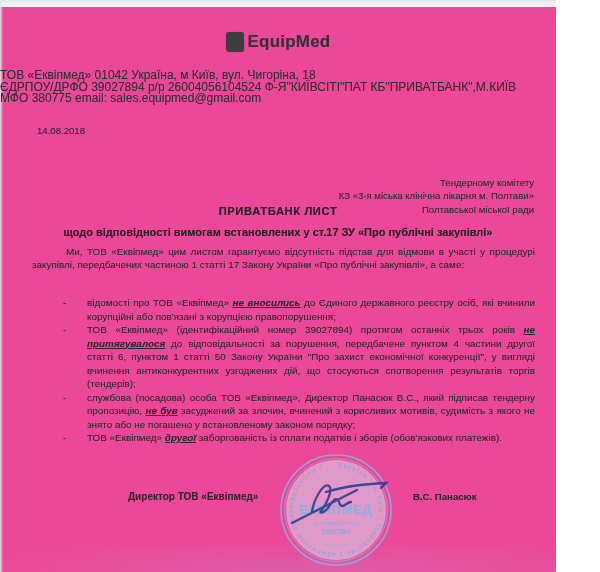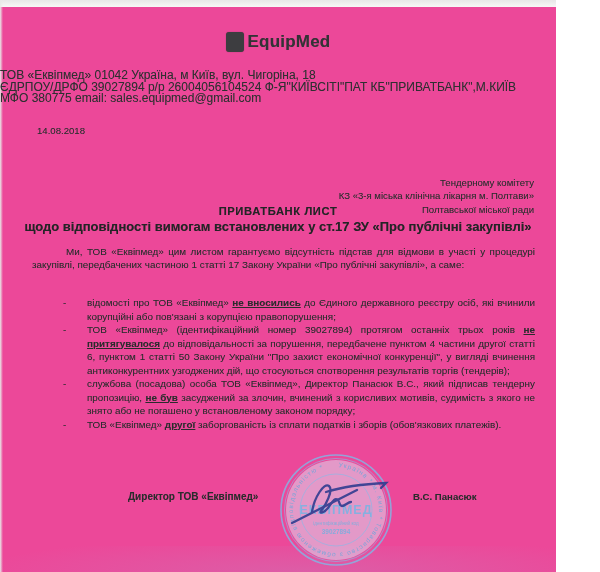--- a/index.html
+++ b/index.html
@@ -48,38 +48,38 @@
   .recipient {
     position:absolute; right:22px; top:129px; text-align:right;
     font-size:9.6px; line-height:13.4px; color:#2c2c2e;
     text-shadow:0 0 .4px rgba(70,70,70,.4);
     margin-top:47px;
   }
   
   .title-block { position:absolute; top:205px; left:0; width:100%; text-align:center; }
   .title-line1 { font-size:11.2px; font-weight:bold; letter-spacing:.6px; color:#242426;
     text-shadow:0 0 .5px rgba(50,50,50,.5); }
-  .title-line2 { font-size:13px; font-weight:bold; margin-top:2px; color:#242426;
+  .title-line2 { font-size:11px; font-weight:bold; margin-top:9px; color:#242426;
     text-shadow:0 0 .5px rgba(50,50,50,.5); }
   
   .intro {
     position:absolute; left:32px; right:21px; top:245px;
     font-size:9.9px; line-height:13.4px; text-align:justify; text-indent:34px;
     color:#2b2b2d; text-shadow:0 0 .4px rgba(70,70,70,.4);
   }
   .guarantee-list {
     position:absolute; left:32px; right:21px; top:296px; list-style:none;
   }
   .guarantee-list li {
     position:relative; padding-left:55px;
     font-size:9.9px; line-height:13.5px; text-align:justify;
     color:#2b2b2d; text-shadow:0 0 .4px rgba(70,70,70,.4);
   }
   .guarantee-list .marker { position:absolute; left:31px; top:0; }
-  .em { font-weight:bold; text-decoration:underline; }
+  .em { font-weight:bold; font-style:italic; text-decoration:underline; }
   
   .sig-left {
     position:absolute; left:128px; top:491px; font-size:10px; font-weight:bold;
     color:#2b2b2d; text-shadow:0 0 .4px rgba(70,70,70,.4);
   }
   .sig-right {
     position:absolute; left:413px; top:491px; font-size:9.6px; font-weight:bold;
     color:#2b2b2d; text-shadow:0 0 .4px rgba(70,70,70,.4);
   }
   .stamp-wrap { position:absolute; left:278px; top:448px; width:120px; height:124px; }

